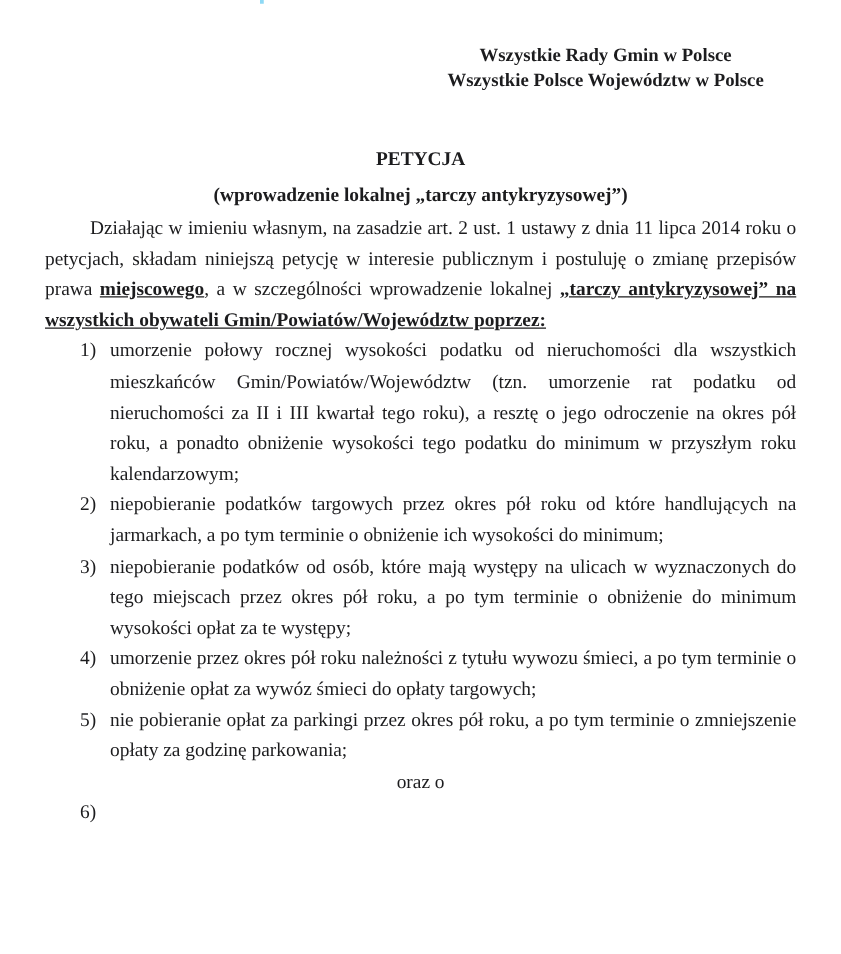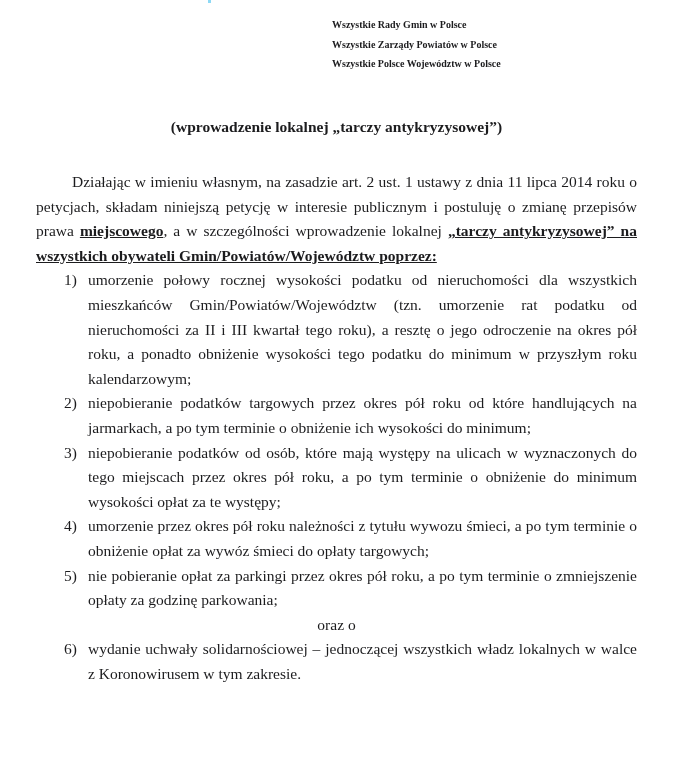--- a/index.html
+++ b/index.html
@@ -18,34 +18,34 @@
   }
   .artifact-dot {
     position: absolute;
     left: 208px;
     top: 0;
     width: 3px;
     height: 3px;
     background: #8ed9f5;
   }
   .addressees {
-    padding-top: 15px;
+    padding-top: 36px;
     margin-left: 296px;
     font-weight: 700;
-    font-size: 10px;
+    font-size: 15px;
     line-height: 19.5px;
+    text-align: center;
   }
   .title-block {
     margin-top: 39px;
     text-align: center;
     font-weight: 700;
     line-height: 28.5px;
   }
   .intro {
-    margin-top: 29px;
     text-align: justify;
     text-indent: 36px;
   }
   .emph {
     font-weight: 700;
     text-decoration: underline;
   }
   ol.demands {
     list-style: none;
   }
@@ -65,25 +65,25 @@
 </style>
 </head>
 <body>
 
 <div class="page">
 
   <div class="artifact-dot"></div>
 
   <div class="addressees">
     <div>Wszystkie Rady Gmin w Polsce</div>
-    <div>Wszystkie Zarządy Powiatów w Polsce</div>
     <div>Wszystkie Polsce Województw w Polsce</div>
   </div>
 
   <div class="title-block">
+    <div>PETYCJA</div>
     <div>(wprowadzenie lokalnej „tarczy antykryzysowej”)</div>
   </div>
 
   <p class="intro"><span>Działając w imieniu własnym, na zasadzie art. 2 ust. 1 ustawy z dnia 11 lipca 2014 roku o petycjach, składam niniejszą petycję w interesie publicznym i postuluję o zmianę przepisów prawa </span><span class="emph">miejscowego</span><span>, a w szczególności wprowadzenie lokalnej </span><span class="emph">„tarczy antykryzysowej” na wszystkich obywateli Gmin/Powiatów/Województw poprzez:</span></p>
 
   <ol class="demands">
     <li>
       <span class="num">1)</span>
       <span>umorzenie połowy rocznej wysokości podatku od nieruchomości dla wszystkich mieszkańców Gmin/Powiatów/Województw (tzn. umorzenie rat podatku od nieruchomości za II i III kwartał tego roku), a resztę o jego odroczenie na okres pół roku, a ponadto obniżenie wysokości tego podatku do minimum w przyszłym roku kalendarzowym;</span>
     </li>
@@ -103,17 +103,16 @@
       <span class="num">5)</span>
       <span>nie pobieranie opłat za parkingi przez okres pół roku, a po tym terminie o zmniejszenie opłaty za godzinę parkowania;</span>
     </li>
   </ol>
 
   <div class="connector">oraz o</div>
 
   <ol class="demands">
     <li>
       <span class="num">6)</span>
-      <span>wydanie uchwały solidarnościowej – jednoczącej wszystkich władz lokalnych w walce z Koronowirusem w tym zakresie.</span>
     </li>
   </ol>
 
 </div>
 
 </body></html>

